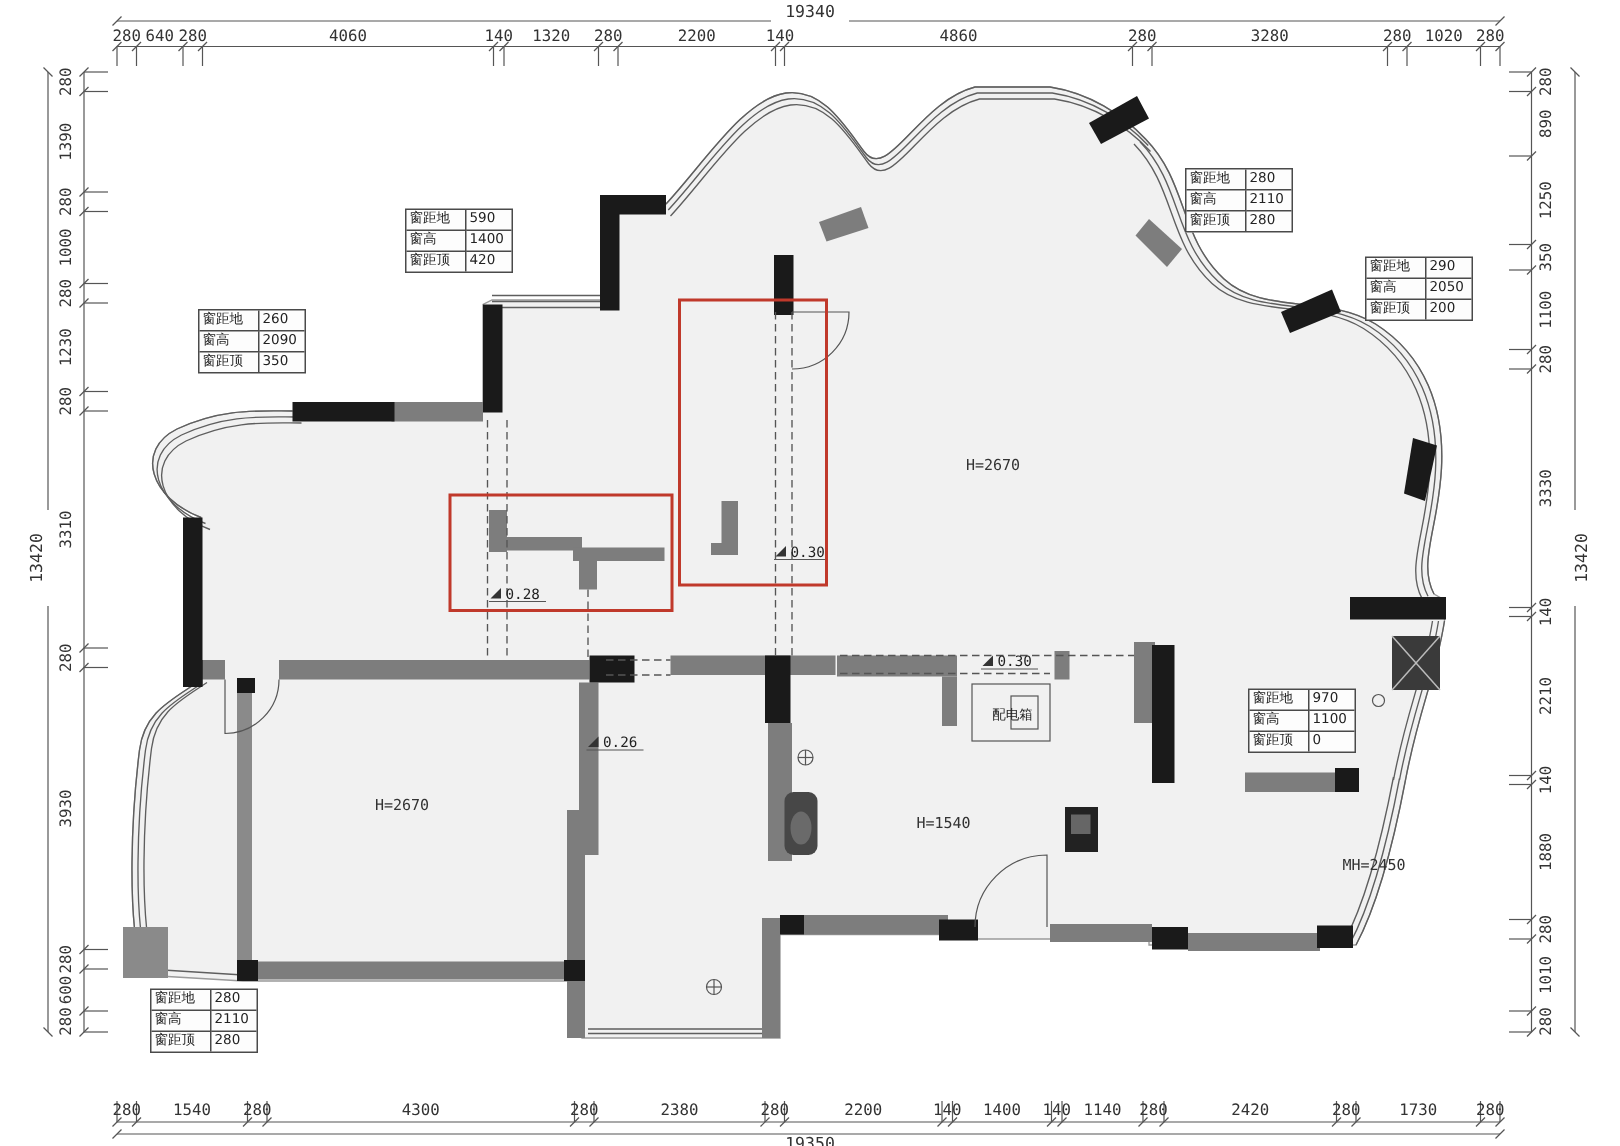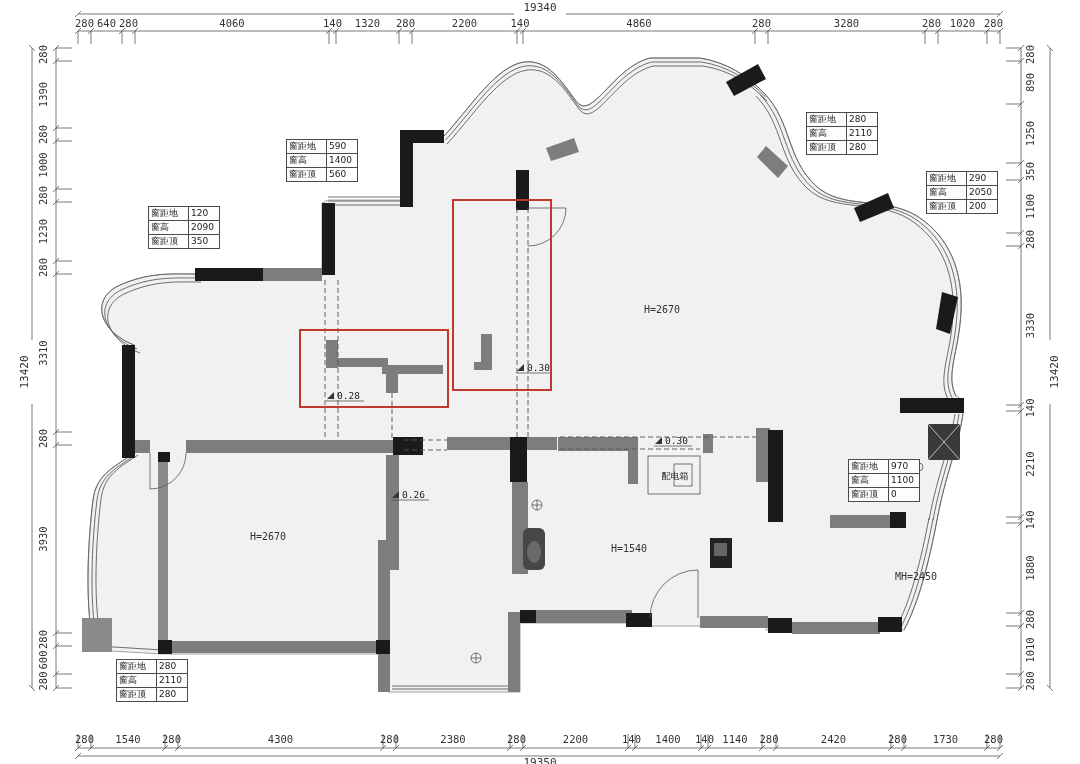--- a/index.html
+++ b/index.html
@@ -15,21 +15,21 @@
   .win{stroke:#5e5e5e;stroke-width:.9;fill:none;}
   .dash{stroke:#555;stroke-width:.9;fill:none;stroke-dasharray:5 3;}
   .red{stroke:var(--red);stroke-width:2;fill:none;}
   .dimln{stroke:var(--dim);stroke-width:.8;}
   .dimtext{font:10.5px "DejaVu Sans Mono","DejaVu Sans",monospace;fill:#333;}
   .dimtotal{font:11px "DejaVu Sans Mono","DejaVu Sans",monospace;fill:#333;}
   .roomlbl{font:10px "DejaVu Sans Mono","DejaVu Sans",monospace;fill:#333;}
   .cjk{font:9px "DejaVu Sans",sans-serif;fill:#222;}
   .lvl{font:9.5px "DejaVu Sans Mono","DejaVu Sans",monospace;fill:#222;}
   .win-box{position:absolute;display:grid;grid-template-columns:40px 30px;background:#fdfdfd;
-           border:1px solid #4a4a4a;font:9px "DejaVu Sans",sans-serif;color:#222;z-index:6;margin-left:16px;}
+           border:1px solid #4a4a4a;font:9px "DejaVu Sans",sans-serif;color:#222;z-index:6;}
   .win-box .cell{height:13px;line-height:13px;padding:0 2px;border-bottom:1px solid #4a4a4a;
                  white-space:nowrap;overflow:hidden;}
   .win-box .lblc{border-right:1px solid #4a4a4a;}
   .win-box .cell:nth-last-child(-n+2){border-bottom:none;}
 </style>
 </head>
 <body>
 
 <div class="canvas">
 <svg width="1080" height="764" viewBox="0 0 1080 764">
@@ -416,25 +416,25 @@
         <text x="1034" y="681" text-anchor="middle" class="dimtext" transform="rotate(-90 1034 681)">280</text>
       </g>
 </svg>
 
 <div class="win-box" style="left:270px;top:139px">
   <div class="cell lblc">窗距地</div>
   <div class="cell">590</div>
   <div class="cell lblc">窗高</div>
   <div class="cell">1400</div>
   <div class="cell lblc">窗距顶</div>
-  <div class="cell">560</div>
+  <div class="cell">420</div>
 </div>
 <div class="win-box" style="left:132px;top:206px">
   <div class="cell lblc">窗距地</div>
-  <div class="cell">120</div>
+  <div class="cell">260</div>
   <div class="cell lblc">窗高</div>
   <div class="cell">2090</div>
   <div class="cell lblc">窗距顶</div>
   <div class="cell">350</div>
 </div>
 <div class="win-box" style="left:790px;top:112px">
   <div class="cell lblc">窗距地</div>
   <div class="cell">280</div>
   <div class="cell lblc">窗高</div>
   <div class="cell">2110</div>

